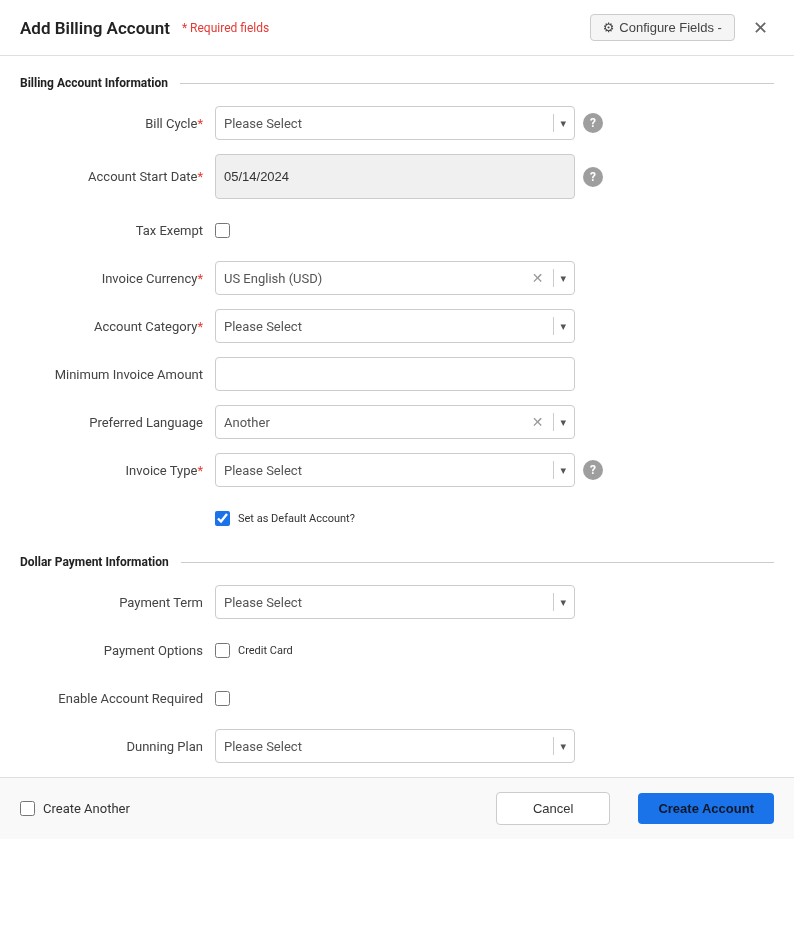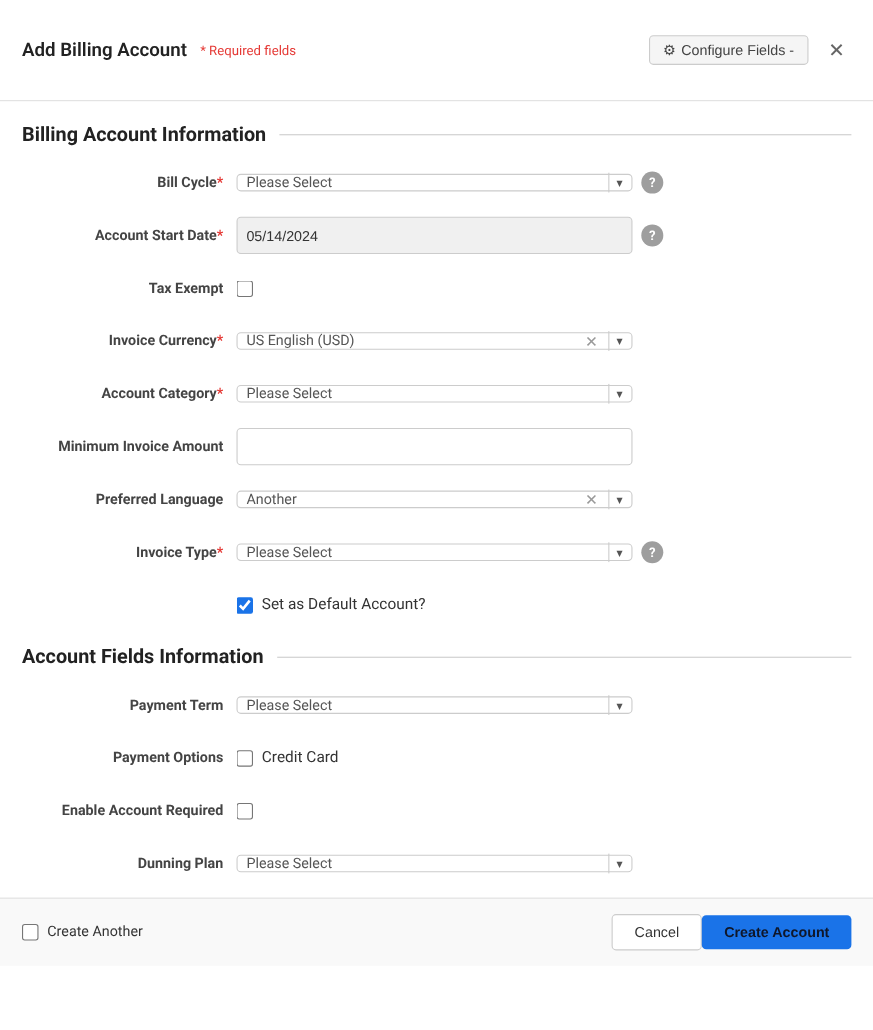--- a/index.html
+++ b/index.html
@@ -9,21 +9,21 @@
       background: #fff;
       color: #333;
       width: 794px;
       min-height: 936px;
     }
 
     
     .modal-header {
       display: flex;
       align-items: center;
-      padding: 32px 20px;
+      padding: 14px 20px;
       border-bottom: 1px solid #e0e0e0;
       background: #fff;
     }
     .modal-title {
       font-size: 17px;
       font-weight: 600;
       color: #222;
       margin-right: 12px;
     }
     .required-note {
@@ -61,21 +61,21 @@
       max-height: 820px;
     }
 
     
     .section-header {
       display: flex;
       align-items: center;
       margin: 20px 0 16px 0;
     }
     .section-title {
-      font-size: 18px;
+      font-size: 12px;
       font-weight: 700;
       color: #222;
       white-space: nowrap;
       margin-right: 12px;
     }
     .section-divider {
       flex: 1;
       height: 1px;
       background: #ccc;
     }
@@ -87,39 +87,38 @@
       margin-bottom: 14px;
       min-height: 34px;
     }
     .form-label {
       width: 195px;
       text-align: right;
       padding-right: 12px;
       font-size: 13px;
       color: #444;
       flex-shrink: 0;
-      font-weight: bold;
     }
     .required-star {
       color: #e53935;
     }
     .form-control {
       flex: 1;
       max-width: 360px;
     }
 
     
     .select-wrapper {
       position: relative;
       display: flex;
       align-items: center;
       border: 1px solid #ccc;
       border-radius: 4px;
       background: #fff;
-      height: 16px;
+      height: 34px;
       padding: 0 8px;
       cursor: pointer;
     }
     .select-wrapper .select-text {
       flex: 1;
       color: #555;
       font-size: 13px;
       overflow: hidden;
       white-space: nowrap;
     }
@@ -149,21 +148,21 @@
       padding: 0 8px;
       font-size: 13px;
       background: #fff;
       color: #333;
       outline: none;
     }
 
     
     .date-input {
       width: 100%;
-      height: 34px;
+      height: 45px;
       border: 1px solid #ccc;
       border-radius: 4px;
       padding: 0 8px;
       font-size: 13px;
       background: #f0f0f0;
       color: #333;
       outline: none;
     }
 
     
@@ -171,21 +170,21 @@
       display: flex;
       align-items: center;
       gap: 8px;
     }
     .checkbox-wrapper input[type="checkbox"] {
       width: 15px;
       height: 15px;
       cursor: pointer;
     }
     .checkbox-label {
-      font-size: 14px;
+      font-size: 11px;
       color: #333;
     }
 
     
     .help-icon {
       width: 20px;
       height: 20px;
       border-radius: 50%;
       background: #9e9e9e;
       color: #fff;
@@ -202,39 +201,39 @@
     
     .modal-footer {
       position: sticky;
       bottom: 0;
       display: flex;
       align-items: center;
       justify-content: flex-end;
       padding: 14px 20px;
       border-top: 1px solid #e0e0e0;
       background: #f9f9f9;
-      gap: 0;
+      gap: 28px;
     }
     .footer-left {
       display: flex;
       align-items: center;
       gap: 8px;
       margin-right: auto;
     }
     .footer-left input[type="checkbox"] {
       width: 15px;
       height: 15px;
       cursor: pointer;
     }
     .footer-checkbox-label {
       font-size: 13px;
       color: #333;
     }
     .btn-cancel {
-      padding: 8px 20px;
+      padding: 8px 36px;
       border: 1px solid #ccc;
       border-radius: 4px;
       background: #fff;
       color: #333;
       font-size: 13px;
       cursor: pointer;
     }
     .btn-create {
       padding: 8px 20px;
       border: none;
@@ -368,21 +367,21 @@
     <div class="form-label"></div>
     <div class="form-control">
       <div class="checkbox-wrapper">
         <input type="checkbox" class="checkbox-blue" checked="" style="">
         <label class="checkbox-label">Set as Default Account?</label>
       </div>
     </div>
   </div>
 
   <div class="section-header">
-    <span class="section-title">Account Fields Information</span>
+    <span class="section-title">Dollar Payment Information</span>
     <div class="section-divider"></div>
   </div>
 
   <div class="form-row">
     <div class="form-label">Payment Term</div>
     <div class="form-control">
       <div class="select-wrapper">
         <span class="select-text">Please Select</span>
         <div class="select-divider"></div>
         <span class="select-chevron">▾</span>

